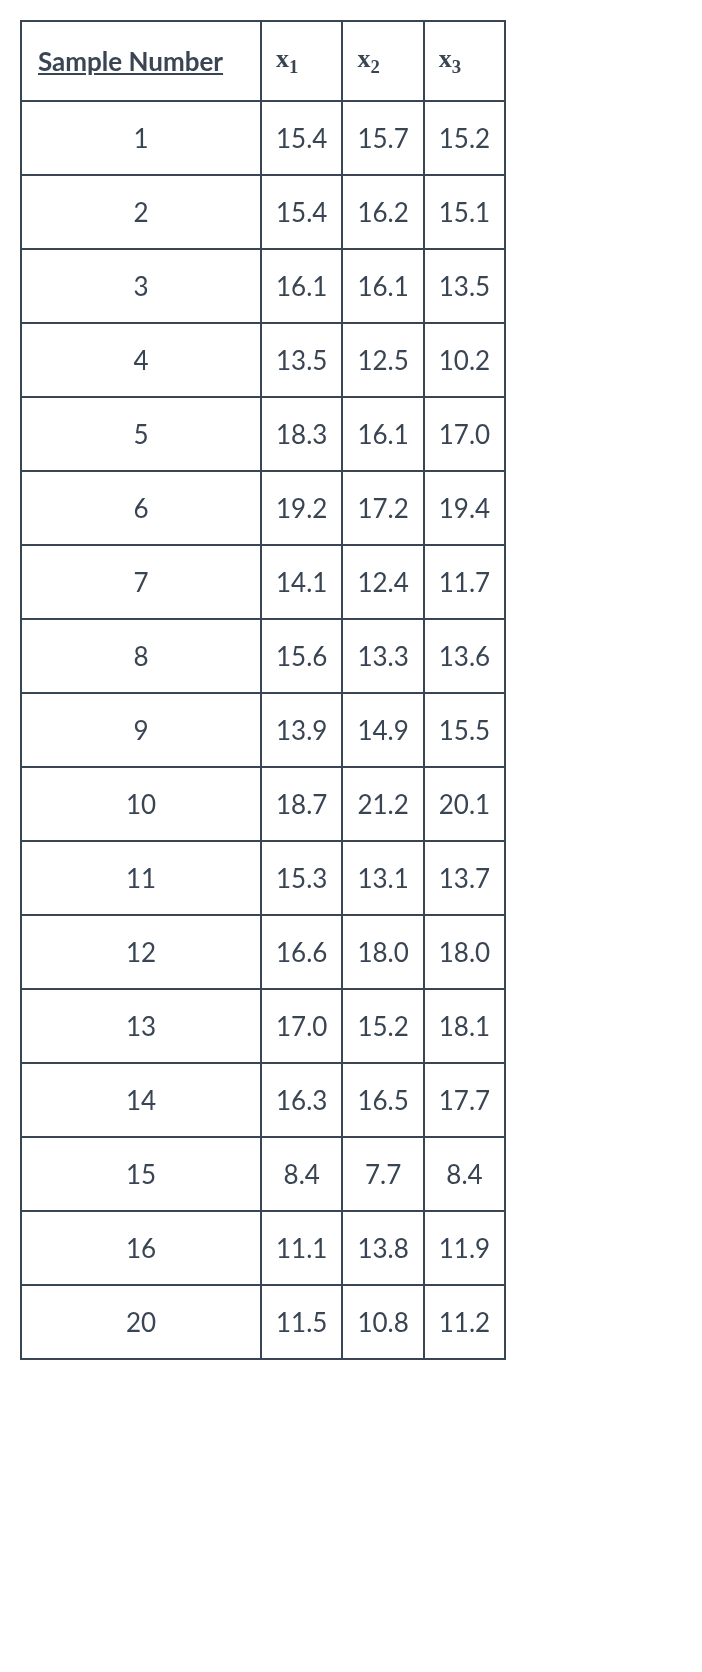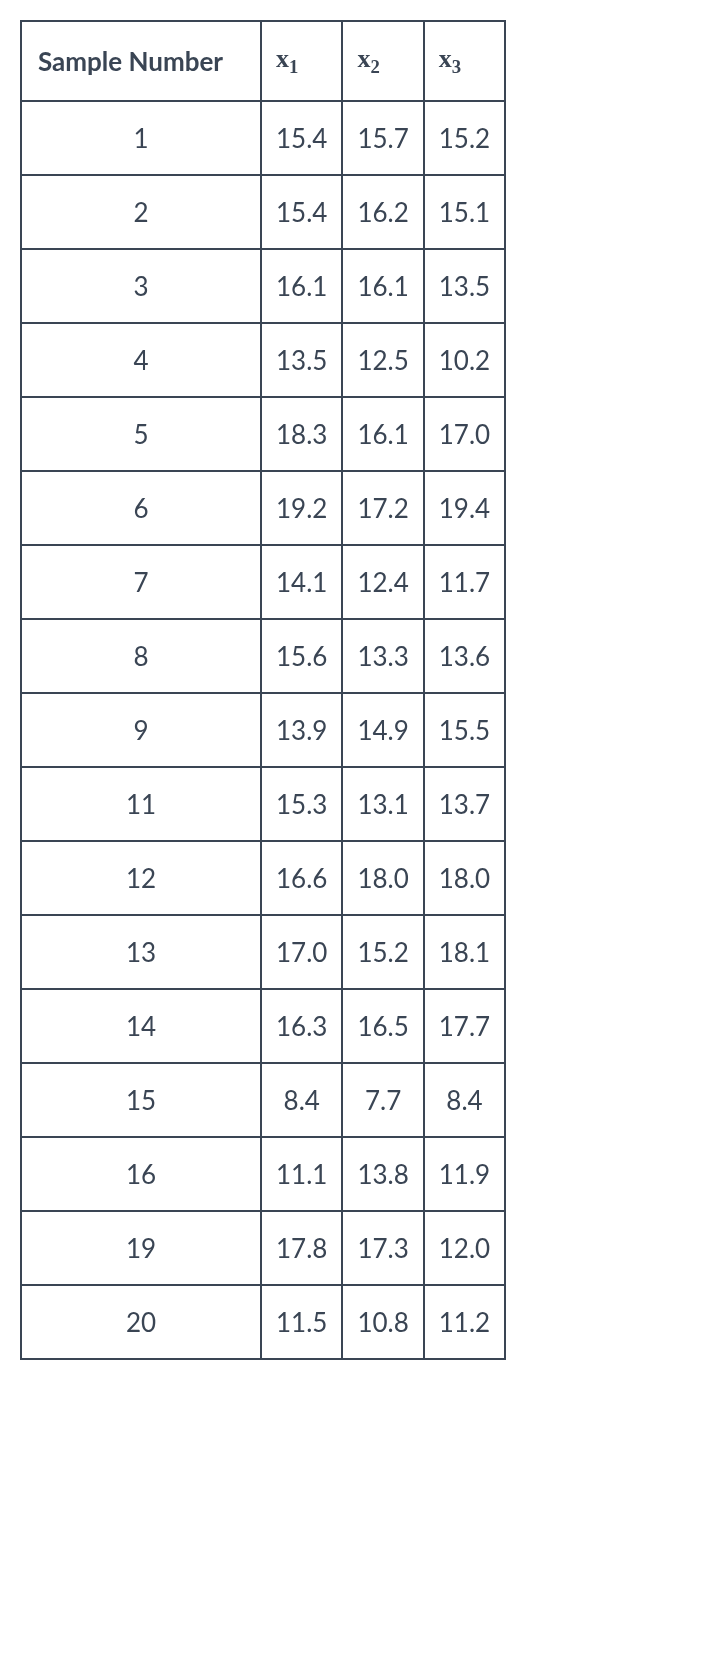--- a/index.html
+++ b/index.html
@@ -23,20 +23,21 @@
       font-size: 26px;
       white-space: nowrap;
     }
     th {
       font-weight: 700;
       text-align: left;
       padding: 22px 16px;
     }
     th:first-child {
       padding-right: 18px;
+      text-decoration: underline;
     }
     th.col-x {
       text-align: left;
       padding-left: 14px;
       padding-right: 30px;
       font-family: Liberation Serif, serif;
     }
     th sub {
       font-size: 0.72em;
       vertical-align: sub;
@@ -117,20 +118,26 @@
         <td class="val-col">13.3</td>
         <td class="val-col">13.6</td>
       </tr>
       <tr>
         <td class="sample-col">9</td>
         <td class="val-col">13.9</td>
         <td class="val-col">14.9</td>
         <td class="val-col">15.5</td>
       </tr>
       <tr>
+        <td class="sample-col">10</td>
+        <td class="val-col">18.7</td>
+        <td class="val-col">21.2</td>
+        <td class="val-col">20.1</td>
+      </tr>
+      <tr>
         <td class="sample-col">11</td>
         <td class="val-col">15.3</td>
         <td class="val-col">13.1</td>
         <td class="val-col">13.7</td>
       </tr>
       <tr>
         <td class="sample-col">12</td>
         <td class="val-col">16.6</td>
         <td class="val-col">18.0</td>
         <td class="val-col">18.0</td>
@@ -153,25 +160,19 @@
         <td class="val-col">7.7</td>
         <td class="val-col">8.4</td>
       </tr>
       <tr>
         <td class="sample-col">16</td>
         <td class="val-col">11.1</td>
         <td class="val-col">13.8</td>
         <td class="val-col">11.9</td>
       </tr>
       <tr>
-        <td class="sample-col">19</td>
-        <td class="val-col">17.8</td>
-        <td class="val-col">17.3</td>
-        <td class="val-col">12.0</td>
-      </tr>
-      <tr>
         <td class="sample-col">20</td>
         <td class="val-col">11.5</td>
         <td class="val-col">10.8</td>
         <td class="val-col">11.2</td>
       </tr>
     </tbody>
 </table>
 
 </body></html>

